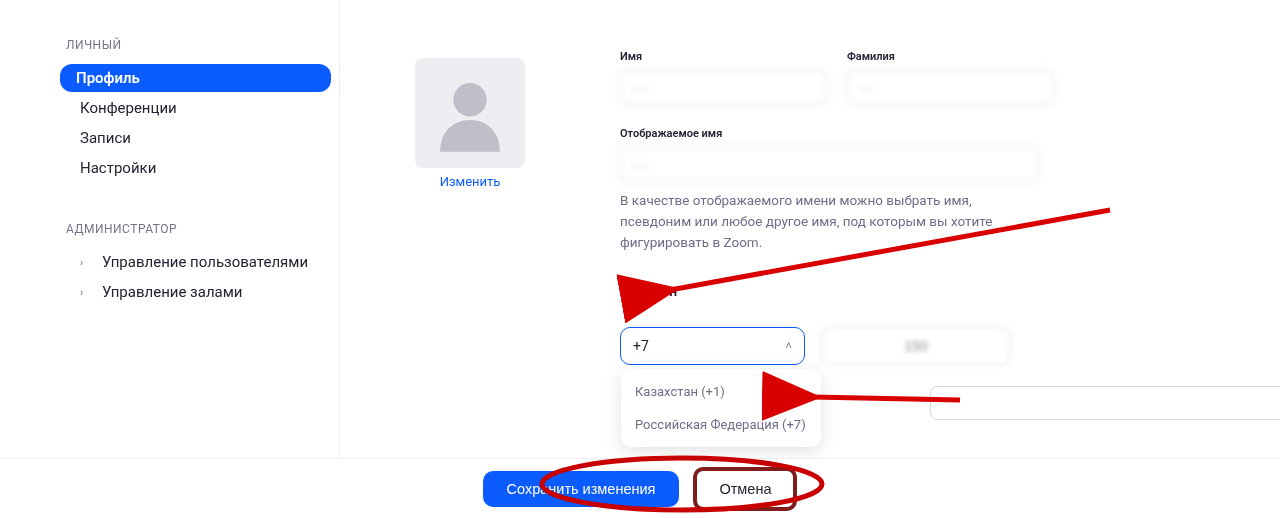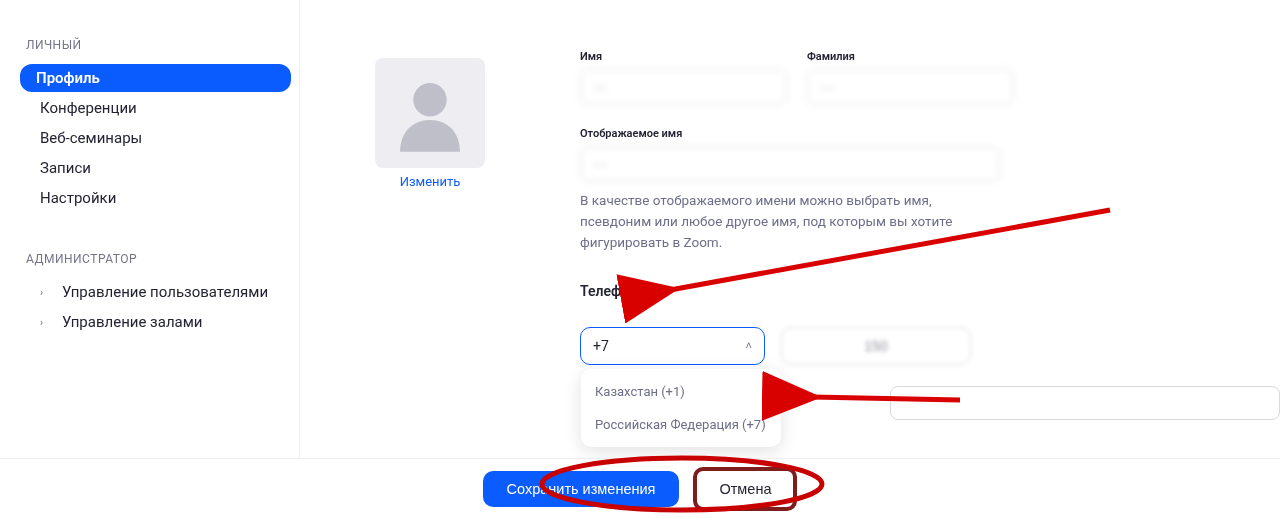--- a/index.html
+++ b/index.html
@@ -18,20 +18,21 @@
       display: flex;
       height: 100%;
     }
 
     
     .sidebar {
       width: 300px;
       background: #fff;
       border-right: 1px solid #ededf3;
       padding: 20px 8px 12px 20px;
+      margin-left: 40px;
     }
     .sidebar-section-header {
       font-size: 12px;
       color: #747487;
       letter-spacing: 0.5px;
       margin: 18px 6px 12px 6px;
     }
     .sidebar-item {
       display: flex;
       align-items: center;
@@ -260,23 +261,20 @@
 <div class="layout">
 
   <aside class="sidebar">
     <div class="sidebar-section-header">ЛИЧНЫЙ</div>
 
     <div class="sidebar-item active">
       <span>Профиль</span>
     </div>
     <div class="sidebar-item sub">
       <span>Конференции</span>
-    </div>
-    <div class="sidebar-item sub">
-      <span>Веб-семинары</span>
     </div>
     <div class="sidebar-item sub">
       <span>Записи</span>
     </div>
     <div class="sidebar-item sub">
       <span>Настройки</span>
     </div>
 
     <div class="sidebar-section-header" style="margin-top:40px">АДМИНИСТРАТОР</div>
 

